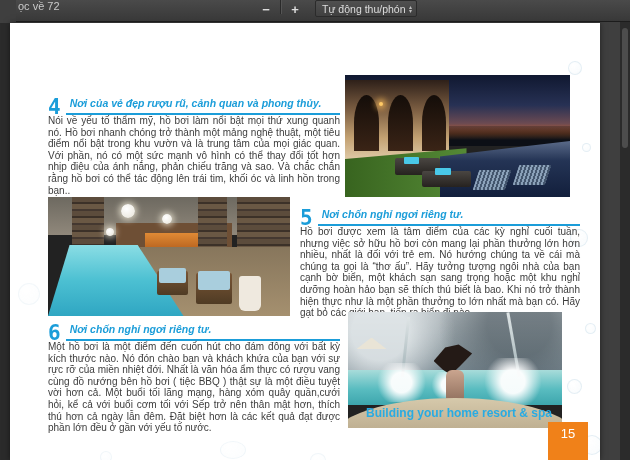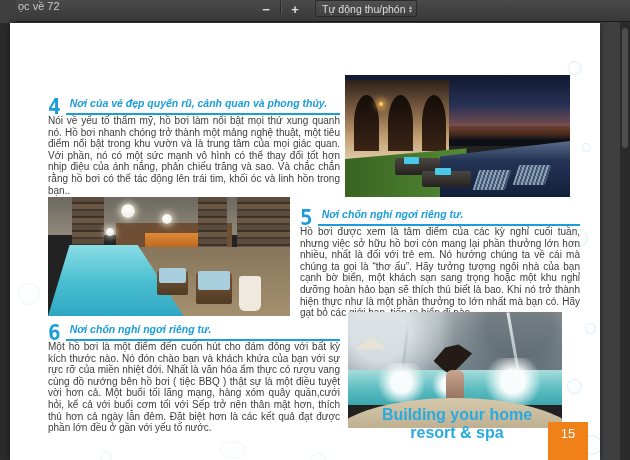--- a/index.html
+++ b/index.html
@@ -86,22 +86,22 @@
   .p3-water { left:0; top:50%; width:100%; height:30%;
     background:linear-gradient(180deg,#a8dcda 0%,#59bcc0 55%,#3da6ad 100%); }
   .p3-splash { background:radial-gradient(circle, rgba(255,255,255,.95) 0 30%, rgba(255,255,255,0) 72%); }
   .p3-deck { left:-8%; bottom:-14%; width:116%; height:40%;
     background:linear-gradient(180deg,#d6c9ab,#b3a385); border-radius:50% 50% 0 0 / 90% 90% 0 0; }
   .p3-pole { width:3px; background:linear-gradient(180deg,#dfe5e6,#9fb0b5); }
   .p3-figure-body { background:linear-gradient(180deg,#caa58f,#8a6a58); border-radius:6px 6px 0 0; }
   .p3-hair { background:#241a16; clip-path:polygon(0 55%,30% 10%,65% 0,100% 30%,70% 70%,45% 100%,25% 85%); }
   .p3-umbrella { background:#e9e4d6; clip-path:polygon(0 100%,50% 0,100% 100%); }
 
-  .footer-tagline { position:absolute; left:352px; top:383px; width:190px; text-align:center;
-    color:#29abe2; font-size:16px; font-weight:bold; }
+  .footer-tagline { position:absolute; left:352px; top:383px; width:190px; text-align:right;
+    color:#29abe2; font-size:12px; font-weight:bold; }
   .page-badge { position:absolute; left:538px; top:399px; width:40px; height:52px;
     background:#f08119; color:#ffffff; font-size:13px; text-align:center; padding-top:4px; }
 </style>
 </head>
 <body>
 
 <div class="toolbar">
   <div class="tb-label">ọc về 72</div>
   <div class="tb-btn">
     <span>−</span>
@@ -133,21 +133,21 @@
   <div class="bubble" style="left:557px;top:356px;width:15px;height:15px"></div>
   <div class="bubble" style="left:572px;top:412px;width:20px;height:20px"></div>
   <div class="bubble" style="left:210px;top:418px;width:26px;height:18px;opacity:.3"></div>
   <div class="bubble" style="left:90px;top:428px;width:12px;height:12px;opacity:.3"></div>
   <div class="bubble" style="left:300px;top:430px;width:16px;height:14px;opacity:.3"></div>
   <div class="bubble" style="left:8px;top:260px;width:22px;height:22px;opacity:.25"></div>
 
   <div class="sec" style="left:38px;top:70px;width:292px">
     <div class="sec-head">
       <span class="sec-num">4</span>
-      <span class="sec-title-wrap"><span class="sec-title">Nơi của vẻ đẹp quyến rũ, cảnh quan và phong thủy.</span></span>
+      <span class="sec-title-wrap"><span class="sec-title">Nơi của vẻ đẹp rượu rũ, cảnh quan và phong thủy.</span></span>
     </div>
     <div class="sec-body">Nói về yếu tố thẩm mỹ, hồ bơi làm nổi bật mọi thứ xung quanh nó. Hồ bơi nhanh chóng trở thành một mảng nghệ thuật, một tiêu điểm nổi bật trong khu vườn và là trung tâm của mọi giác quan. Với phần, nó có một sức mạnh vô hình có thể thay đổi tốt hơn nhịp điệu của ánh nắng, phản chiếu trăng và sao. Và chắc chắn rằng hồ bơi có thể tác động lên trái tim, khối óc và linh hồn trong bạn..</div>
   </div>
 
   <div class="photo" style="left:335px;top:52px;width:225px;height:122px">
     <div class="abs p1-sky"></div>
     <div class="abs p1-trees"></div>
     <div class="abs p1-villa"></div>
     <div class="abs p1-arch" style="left:4%"></div>
     <div class="abs p1-arch" style="left:19%"></div>

